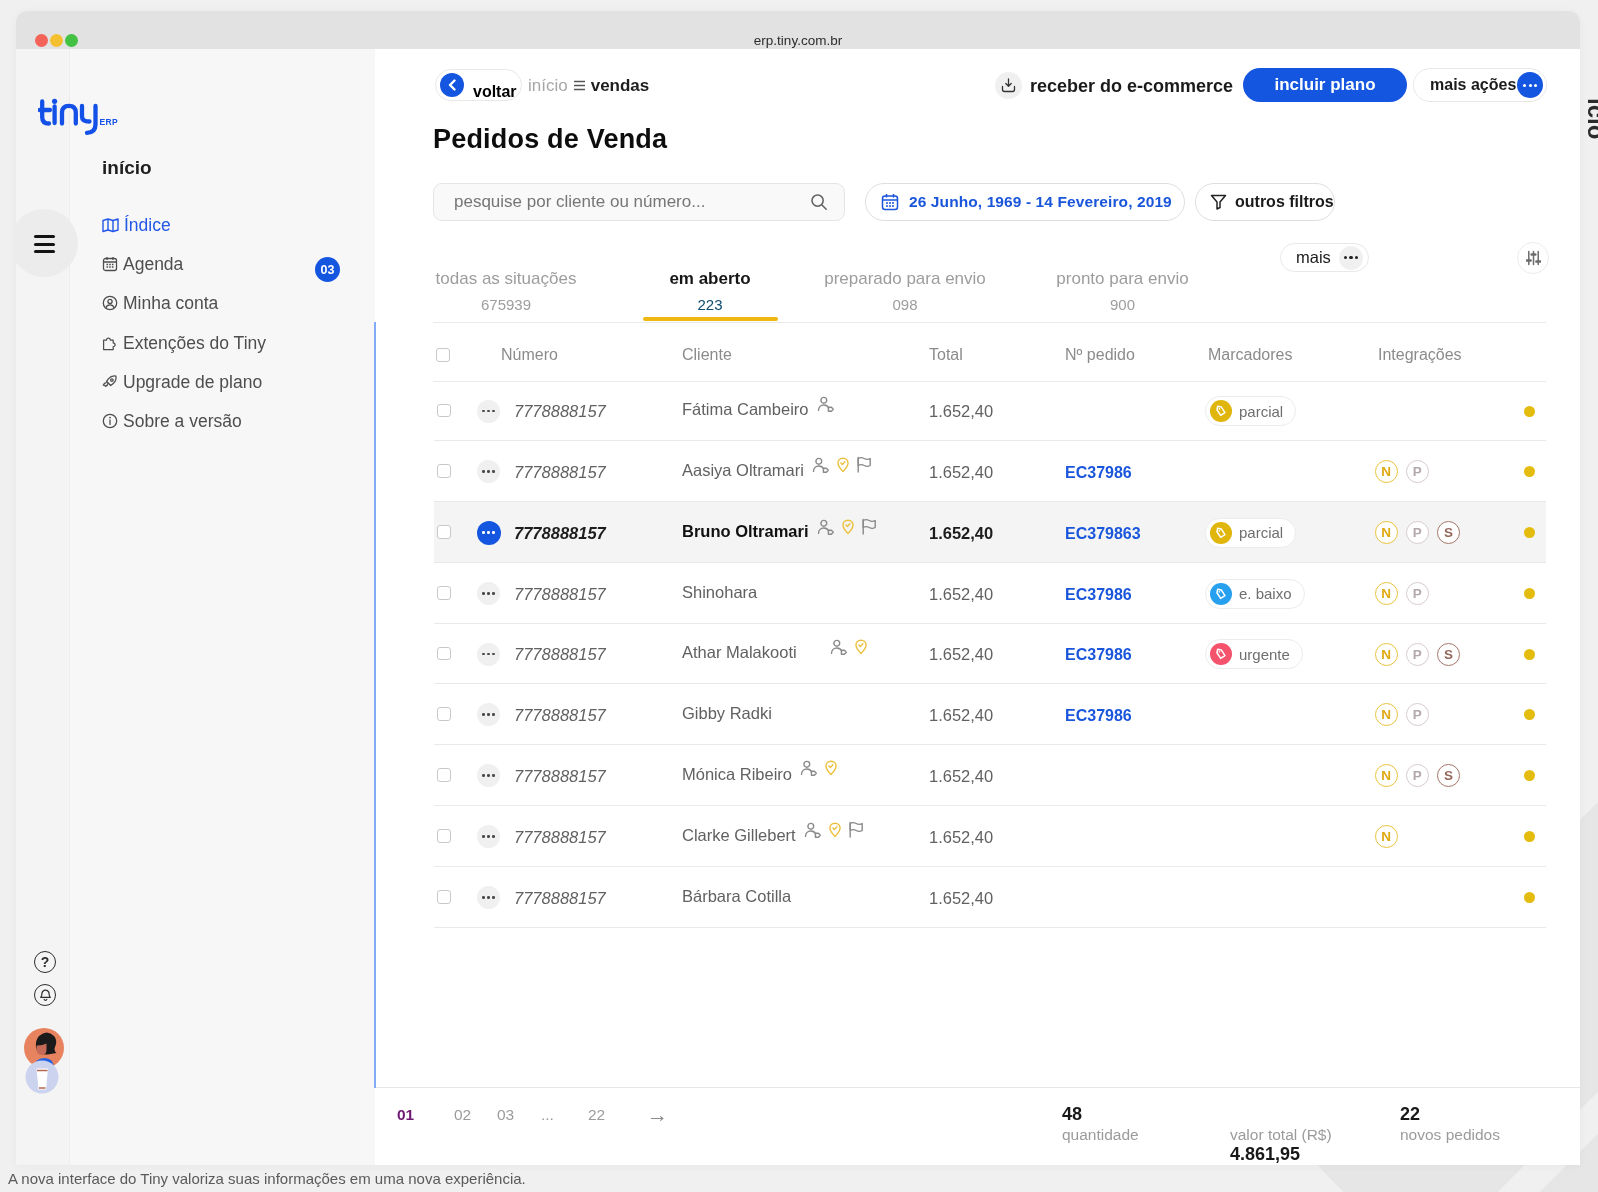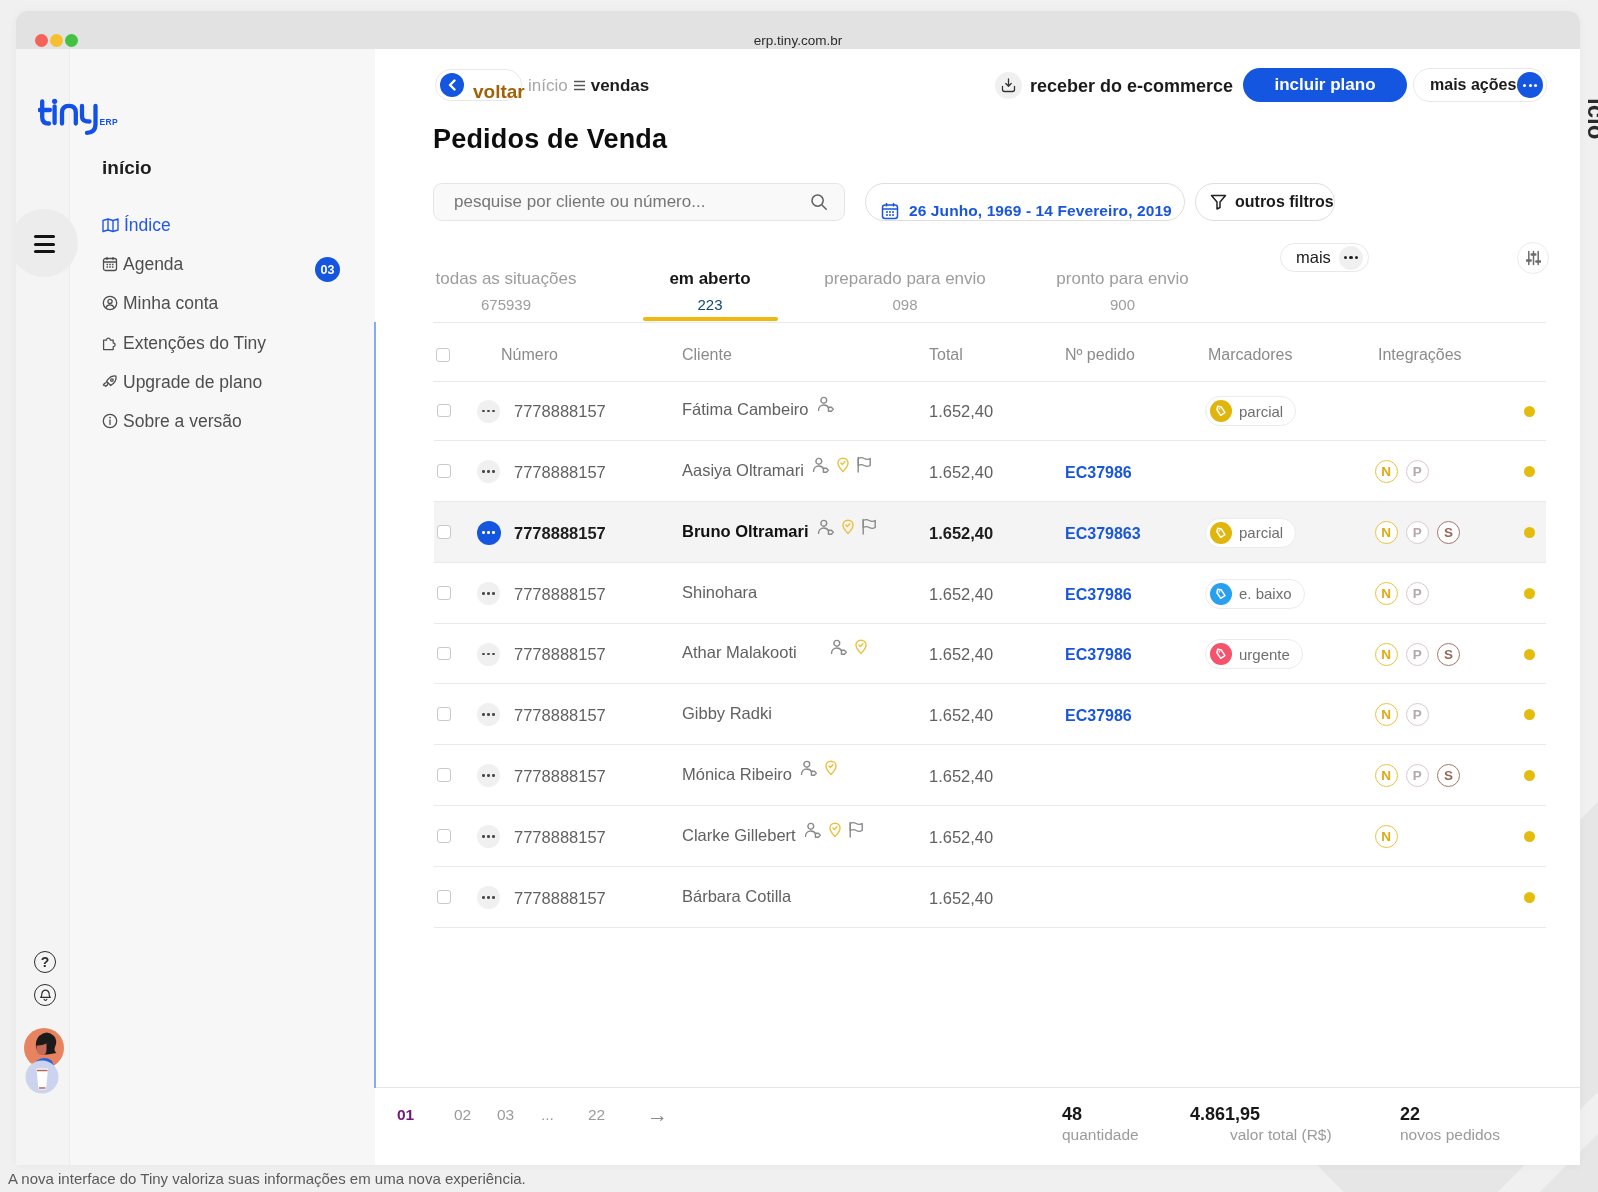--- a/index.html
+++ b/index.html
@@ -47,21 +47,21 @@
   
   #main { position:absolute; left:359px; top:0; width:1205px; height:1116px; background:#fff; }
   #blueline { position:absolute; left:-1px; top:273px; width:2px; height:766px; background:#84abf7; }
 
   .pill { border:1px solid #e8e8e8; background:#fff; border-radius:17px;
           display:flex; align-items:center; white-space:nowrap; }
   .hline { position:absolute; background:#e9e9e9; height:1px; }
 
   #voltar { left:60px; top:20px; width:87px; height:32px; border-radius:16px; position:absolute;
             padding-left:4px; gap:9px; }
-  #voltar .txt { font-size:19px; font-weight:700; color:#a16207;margin-top:13px; }
+  #voltar .txt { font-size:16px; font-weight:700; color:#000000;margin-top:13px; }
   .bluec { width:24px; height:24px; border-radius:50%; background:#1556e0; flex:0 0 auto;
            display:flex; align-items:center; justify-content:center; }
   #crumb { position:absolute; left:153px; top:27px; font-size:17px; color:#a7a7a7;
            display:flex; align-items:center; gap:5px; white-space:nowrap; }
   #crumb b { color:#1e1e1e; font-weight:700; }
   #recebc { position:absolute; left:620px; top:23px; width:27px; height:27px; border-radius:50%;
             background:#f0f0f0; display:flex; align-items:center; justify-content:center; }
   #receb { position:absolute; left:655px; top:27px; font-size:18px; font-weight:700; color:#1b1b1b;
            white-space:nowrap; }
   #incluir { position:absolute; left:868px; top:19px; width:164px; height:34px; border-radius:17px;
@@ -73,21 +73,21 @@
 
   #title { position:absolute; left:58px; top:75px; font-size:27px; font-weight:800;
            color:#0d0d0d; letter-spacing:.2px; white-space:nowrap; }
 
   #search { position:absolute; left:58px; top:134px; width:412px; height:38px;
             background:#f9f9f9; border:1px solid #e5e5e5; border-radius:9px;
             display:flex; align-items:center; padding:0 16px 0 20px; }
   #search .ph { font-size:17px; color:#767676; flex:1; white-space:nowrap; }
   #datebtn { position:absolute; left:490px; top:134px; width:320px; height:38px;
              border:1px solid #dedede; border-radius:19px; background:#fff;
-             display:flex; align-items:flex-end; padding-left:15px; gap:10px; white-space:nowrap; }
+             display:flex; align-items:center; padding-left:15px; gap:10px; white-space:nowrap; }
   #datebtn .txt { font-size:15.5px; font-weight:700; color:#1a56db; letter-spacing:.1px; }
   #filtros { position:absolute; left:820px; top:134px; width:140px; height:38px;
              border:1px solid #dedede; border-radius:19px; background:#fff;
              display:flex; align-items:center; padding-left:14px; gap:8px; white-space:nowrap; }
   #filtros .txt { font-size:16px; font-weight:700; color:#1b1b1b; }
 
   .tab { position:absolute; text-align:center; white-space:nowrap; }
   .tab .l1 { font-size:17px; color:#9d9d9d; }
   .tab .l2 { font-size:15px; color:#9d9d9d; margin-top:7px; }
   .tab.active .l1 { color:#161616; font-weight:700; }
@@ -102,21 +102,21 @@
   #sliderbtn { position:absolute; left:1142px; top:193px; width:32px; height:32px;
                border-radius:50%; border:1px solid #ececec; background:#fff;
                display:flex; align-items:center; justify-content:center; }
 
   .chk { position:absolute; left:61px; width:13.5px; height:13.5px; border:1.5px solid #c9c9c9;
          border-radius:3px; background:#fff; }
   .hcol { position:absolute; font-size:16px; color:#8b8b8b; white-space:nowrap; }
   .row { position:absolute; left:59px; width:1112px; height:61px; }
   .row.hl { background:#f4f4f4; }
   .cell { position:absolute; font-size:16.5px; color:#616161; white-space:nowrap; }
-  .num { left:80px; }
+  .num { left:80px;font-style:italic; }
   .cli { left:248px; display:flex; align-items:center; }
   .tot { left:495px; }
   .ec  { left:631px; color:#1a56db; font-weight:700; font-size:16px; }
   .dotsbtn { position:absolute; left:43px; width:23px; height:23px; border-radius:50%;
              background:#f0f0f0; display:flex; align-items:center; justify-content:center; }
   .dotsbtn.blue { width:24px; height:24px; left:42.5px; background:#1556e0; }
   .chip { position:absolute; left:771px; height:30px; border:1px solid #ececec; background:#fff;
           border-radius:16px; display:flex; align-items:center; padding:0 12px 0 4px; gap:7px;
           white-space:nowrap; }
   .chip .cc { width:22px; height:22px; border-radius:50%; display:flex; flex:0 0 auto;
@@ -655,21 +655,21 @@
 
         <div class="hline" style="left:1px;top:1038px;width:1204px;background:#e6e6e6;"></div>
         <div class="pgn" style="left:22px;color:#701a75;font-weight:700;">01</div>
         <div class="pgn" style="left:79px;">02</div>
         <div class="pgn" style="left:122px;">03</div>
         <div class="pgn" style="left:166px;">...</div>
         <div class="pgn" style="left:213px;">22</div>
         <div class="pgn" style="left:272px;top:1054px;font-size:21px;color:#8a8a8a;">→</div>
         <div class="stat-num" style="left:687px;">48</div>
         <div class="stat-lbl" style="left:687px;">quantidade</div>
-        <div class="stat-num" style="left:815px;">4.861,95</div>
+        <div class="stat-num" style="left:855px;margin-top:40px;">4.861,95</div>
         <div class="stat-lbl" style="left:855px;">valor total (R$)</div>
         <div class="stat-num" style="left:1025px;">22</div>
         <div class="stat-lbl" style="left:1025px;">novos pedidos</div>
       </div>
     </div>
   </div>
 
   <div id="footer">A nova interface do Tiny valoriza suas informações em uma nova experiência.</div>
 
 </body></html>

